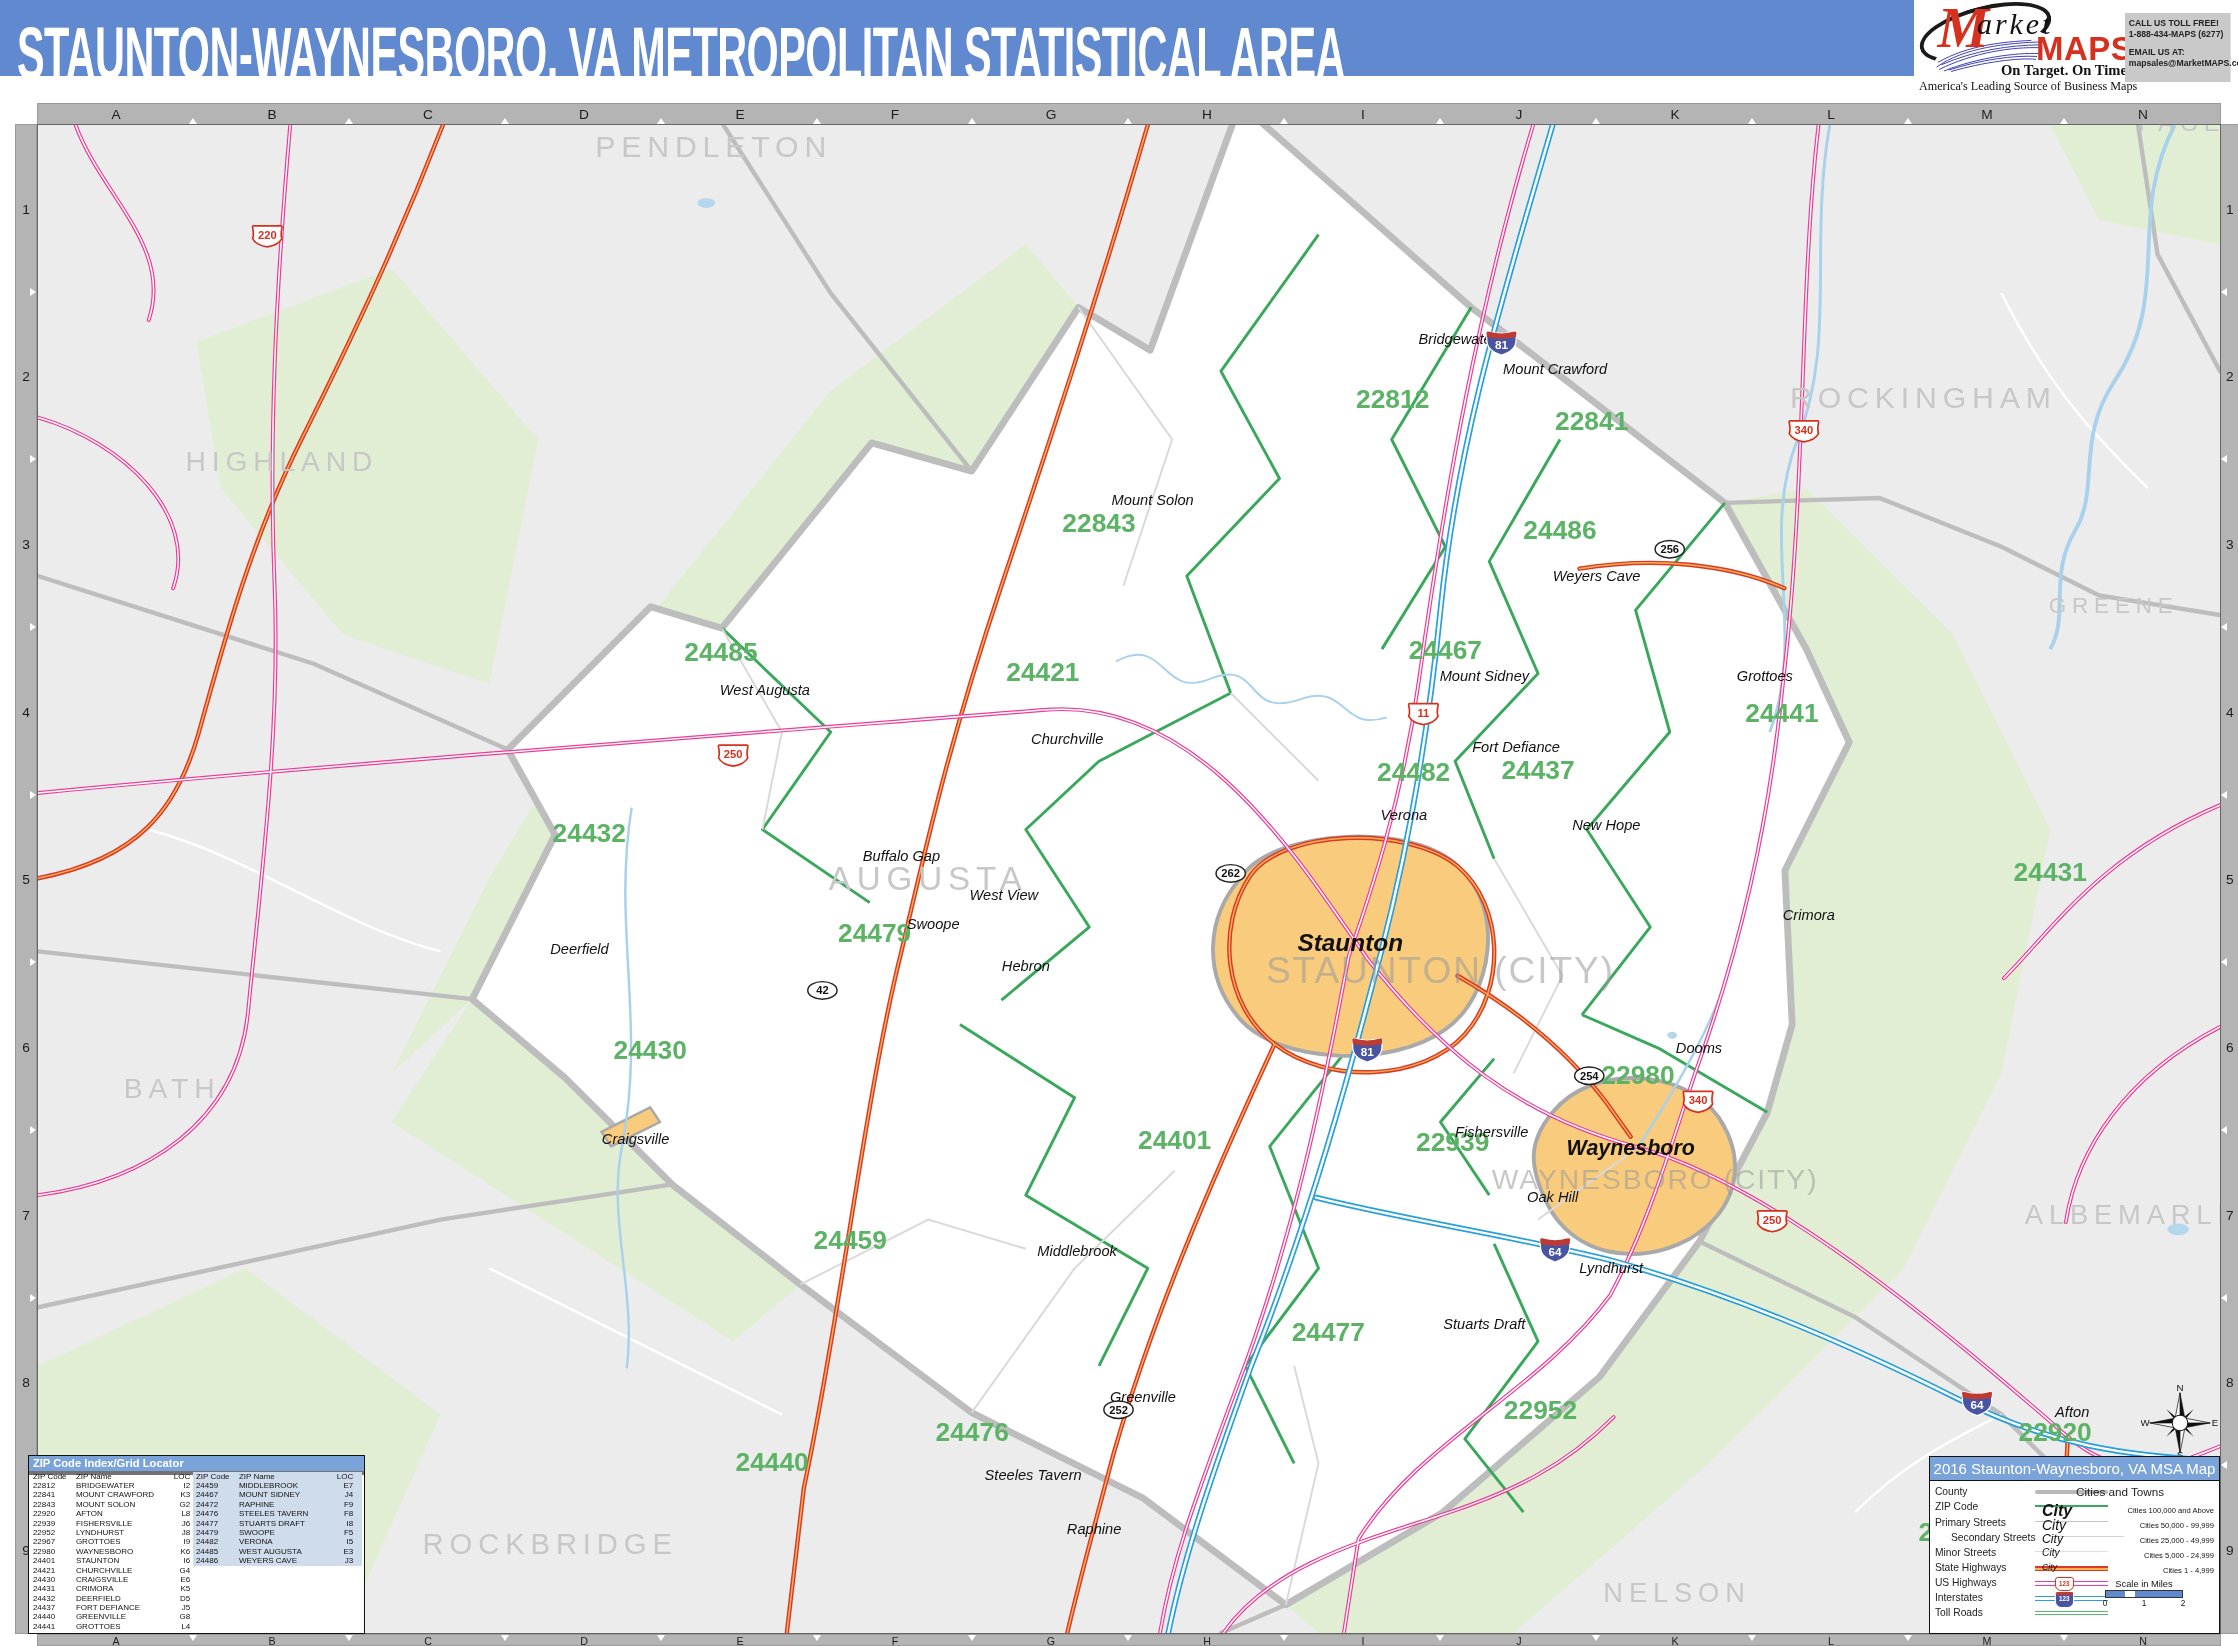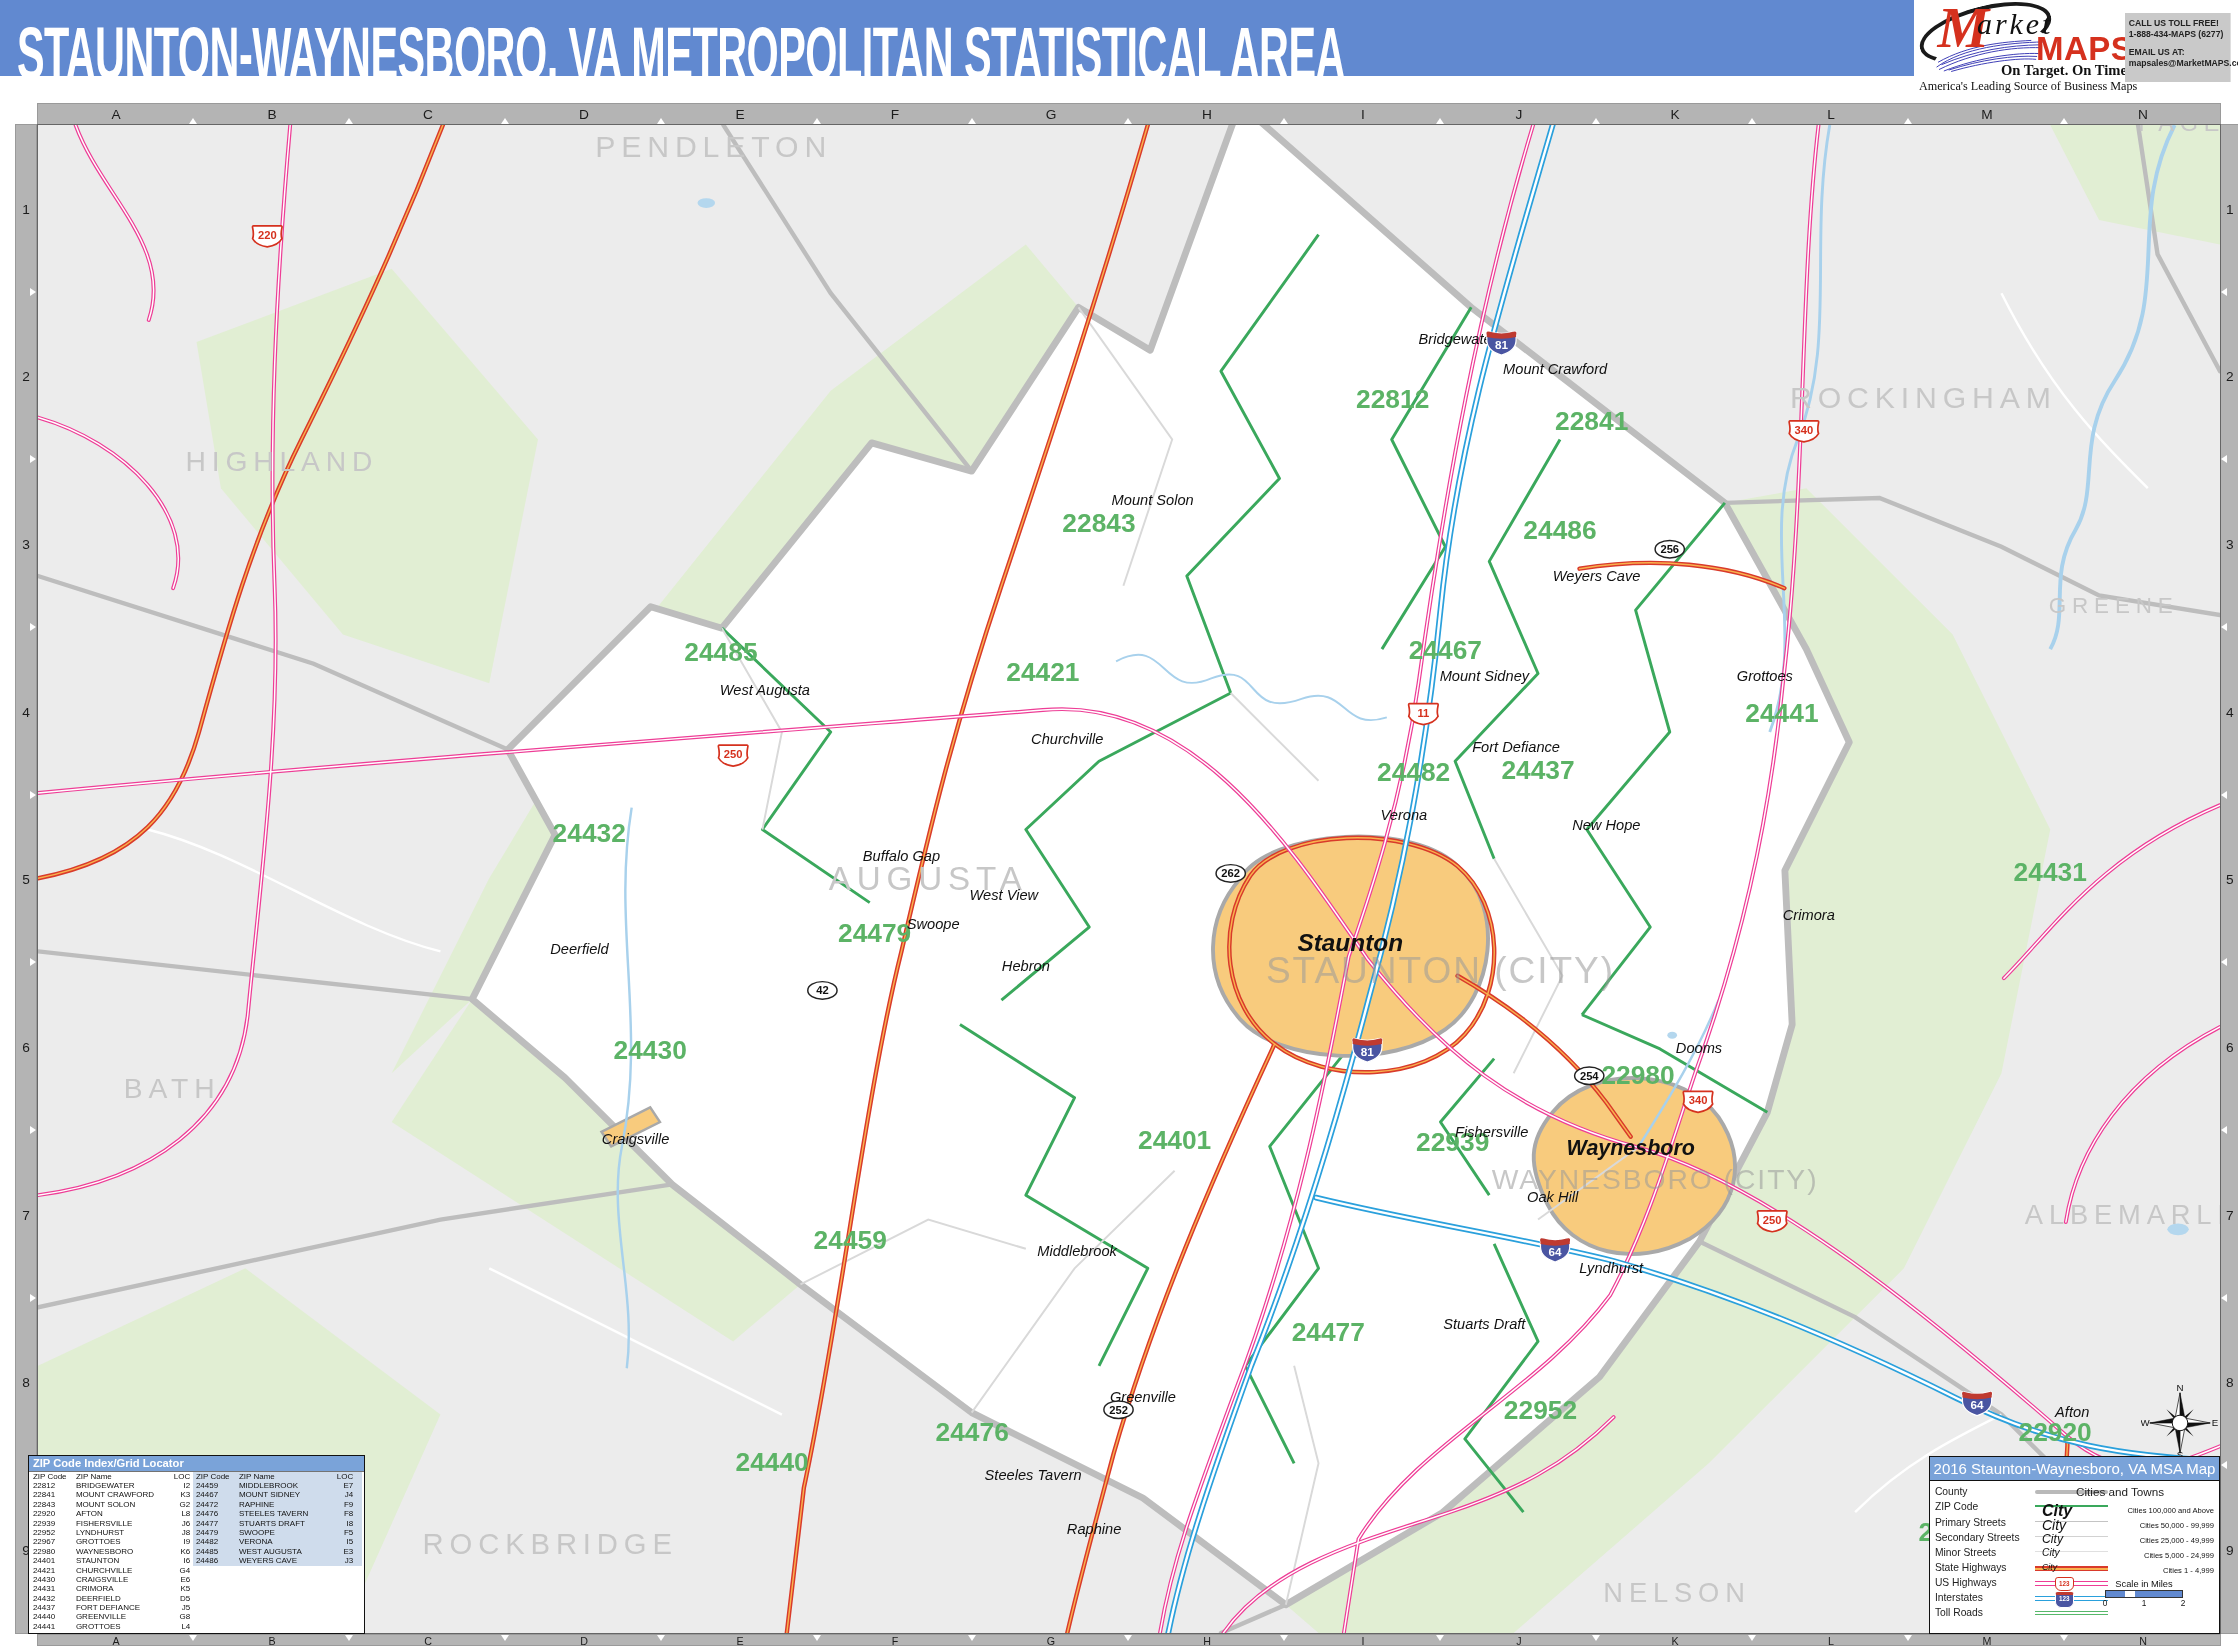--- a/index.html
+++ b/index.html
@@ -45,21 +45,21 @@
   
   text.county{fill:#c7c7c7;letter-spacing:12px;font-family:"Liberation Sans",sans-serif;}
   text.overlay{fill:#9a9a9a;opacity:.55;letter-spacing:4px;font-family:"Liberation Sans",sans-serif;}
   text.zip{fill:#5cb366;font-weight:bold;font-size:54px;font-family:"Liberation Sans",sans-serif;}
   text.town{fill:#111;font-style:italic;font-family:"Liberation Sans",sans-serif;}
   text.shieldtxt{font-weight:bold;text-anchor:middle;font-family:"Liberation Sans",sans-serif;}
   
   #zip-index{position:absolute;left:28px;top:1455px;width:337px;height:179px;background:#fff;
       border:1.5px solid #111;box-sizing:border-box;}
   #zip-index .hdr{height:14.6px;background:#7aa3d9;color:#fff;font-weight:bold;font-size:11.2px;
-      padding-left:3.9px;line-height:14.6px;border-bottom:1px solid #737373;}
+      padding-left:3.9px;line-height:14.6px;border-bottom:4px solid #737373;}
   .zgroup{position:absolute;top:15.6px;width:161px;font-size:8px;color:#111;}
   .zgroup .zrow{display:flex;height:9.4px;line-height:9.4px;white-space:nowrap;}
   .zgroup .c1{width:43px;padding-left:2.9px;}
   .zgroup .c2{width:91px;}
   .zgroup .c3{width:23.4px;text-align:right;}
   .zgroup .zhead{font-weight:normal;}
   #zgroup-left{left:1px;}
   #zgroup-right{left:164px;background:#cfdcec;width:169px;}
   
   #legend{position:absolute;left:1929px;top:1456px;width:291px;height:178px;background:#fff;
@@ -690,21 +690,21 @@
           <div class="lsample ls-county"></div>
         </div>
         <div class="lrow" style="top: 42px; left: 0px; width: 181px;">
           <div class="llabel">ZIP Code</div>
           <div class="lsample ls-zip"></div>
         </div>
         <div class="lrow" style="top: 58px; left: 0px; width: 181px;">
           <div class="llabel">Primary Streets</div>
           <div class="lsample ls-primary"></div>
         </div>
-        <div class="lrow" style="top: 73px; left: 0px; width: 181px;">
+        <div class="lrow" style="top: 73px; left: 16px; width: 181px;">
           <div class="llabel">Secondary Streets</div>
           <div class="lsample ls-secondary"></div>
         </div>
         <div class="lrow" style="top: 88px; left: 0px; width: 181px;">
           <div class="llabel">Minor Streets</div>
           <div class="lsample ls-minor"></div>
         </div>
         <div class="lrow" style="top: 103px; left: 0px; width: 181px;">
           <div class="llabel">State Highways</div>
           <div class="lsample ls-state"></div>

